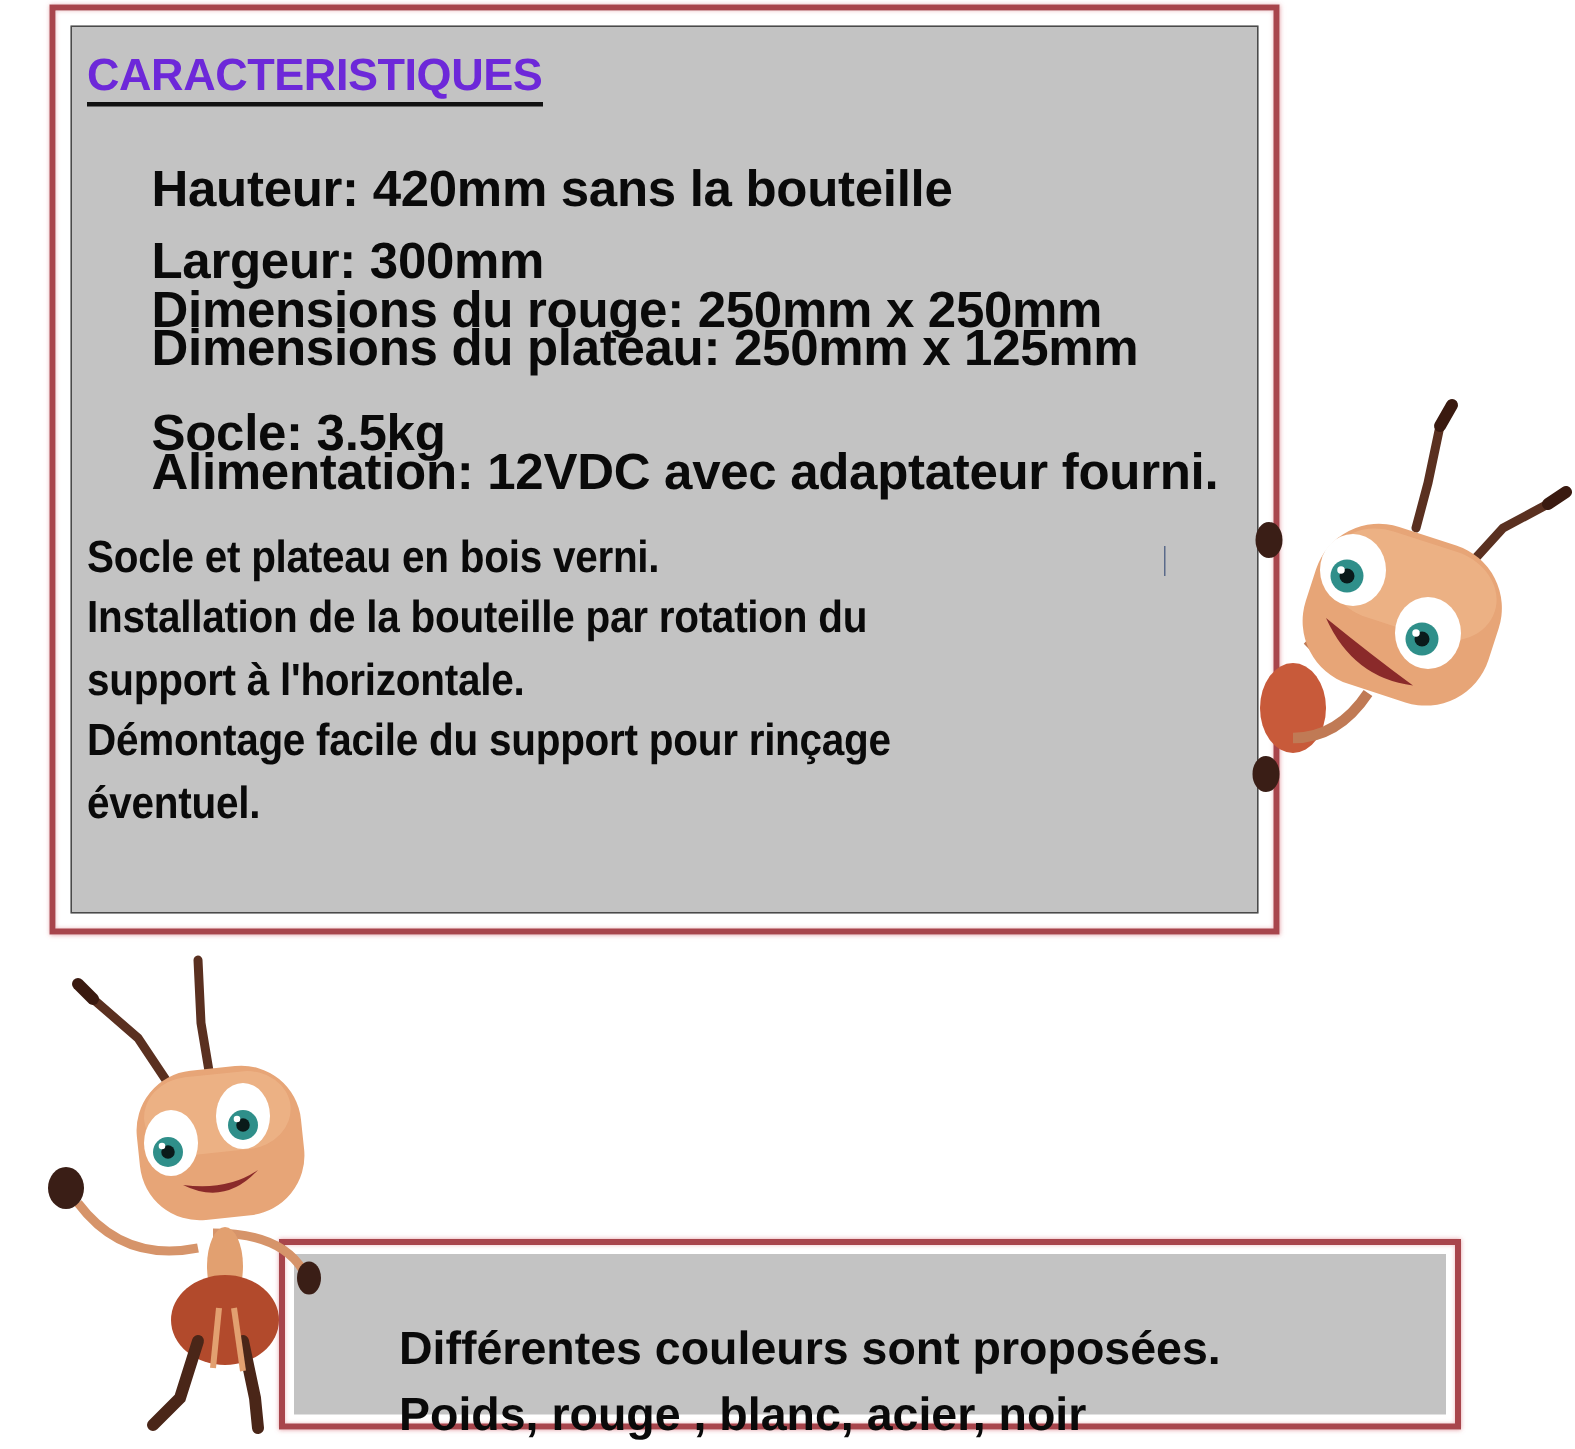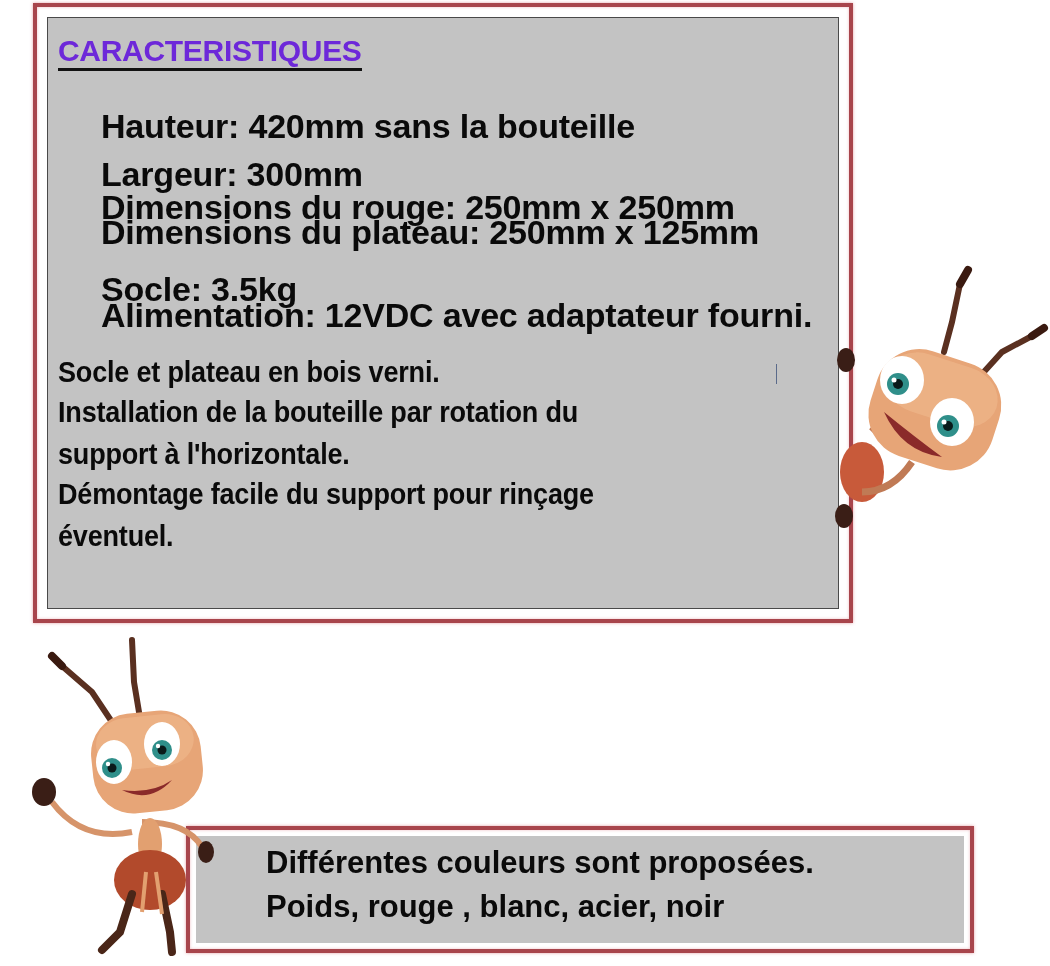--- a/index.html
+++ b/index.html
@@ -64,20 +64,21 @@
     #colors-frame { left: 186px; top: 826px; width: 788px; height: 127px; }
     #colors-panel { left: 196px; top: 836px; width: 768px; height: 107px; border: none; }
     .cline {
       position: absolute;
       left: 266px;
       font-size: 31px;
       font-weight: bold;
       color: #0a0a0a;
       white-space: nowrap;
       line-height: 36px;
+      margin-top: 36px;
     }
 
     .ant { position: absolute; }
   </style>
 </head>
 <body>
 
 <div id="spec-frame" class="frame"></div>
 <div id="spec-panel" class="panel"></div>
 

